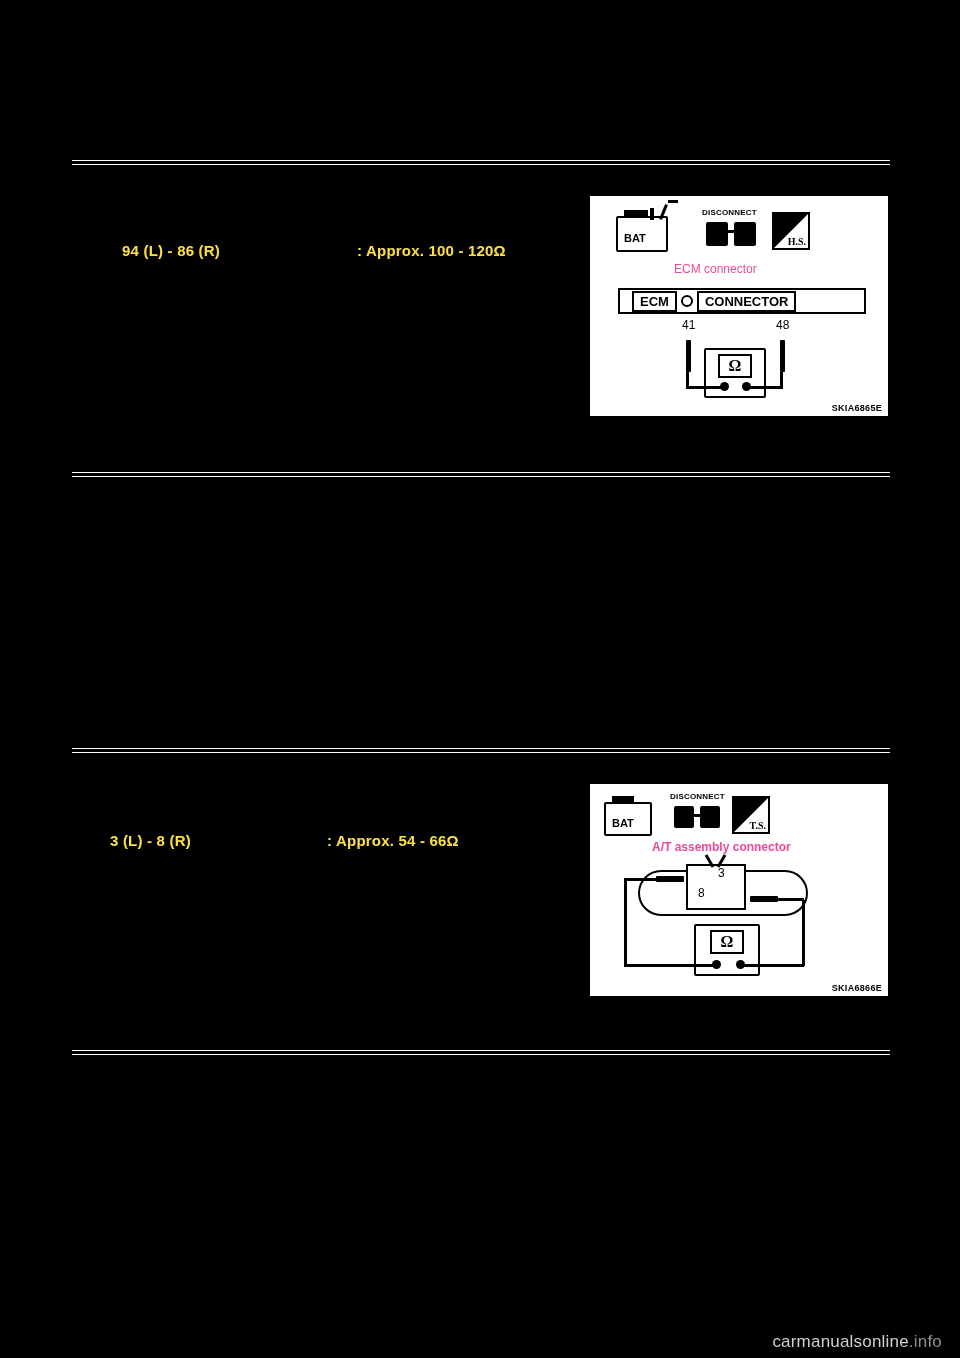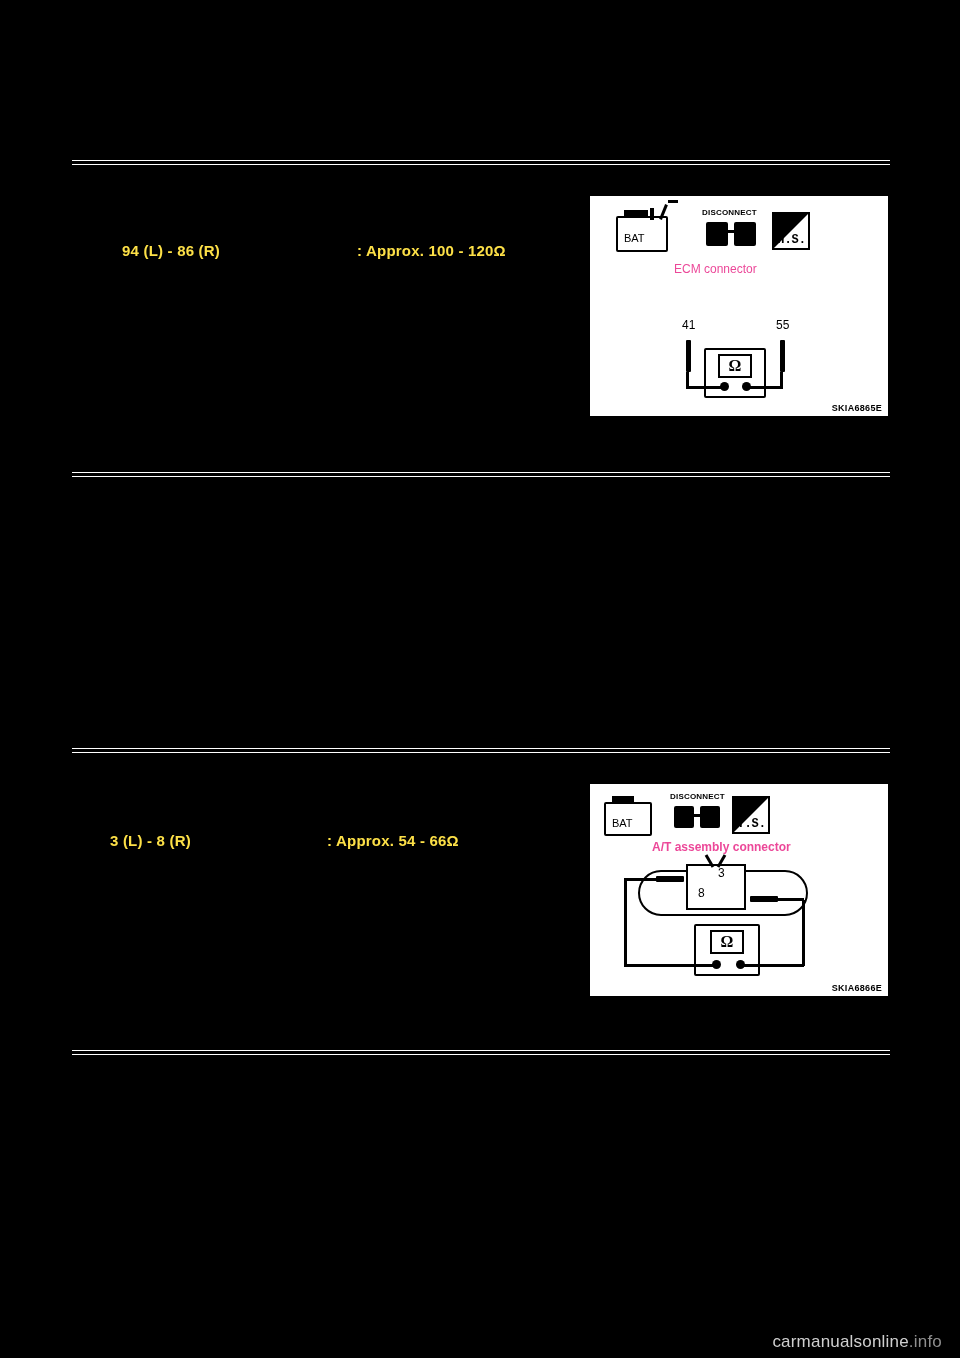--- a/index.html
+++ b/index.html
@@ -169,36 +169,36 @@
     position: absolute;
     left: 0; top: 0;
     width: 0; height: 0;
     border-left: 34px solid #000;
     border-bottom: 34px solid transparent;
   }
   .hs-text {
     position: absolute;
     right: 2px;
     bottom: 1px;
-    font-size: 12px;
-    font-weight: bold;
-    font-family: Liberation Mono, monospace;
+    font-size: 10px;
+    font-weight: bold;
+    font-family: Liberation Serif, serif;
   }
 
   .bat-box {
     position: absolute;
     border: 2px solid #000;
     background: #fff;
     box-sizing: border-box;
     border-radius: 2px;
   }
   .bat-text {
     position: absolute;
     font-size: 11px;
-    font-weight: normal;
+    font-weight: bold;
     font-family: "Liberation Sans", sans-serif;
   }
 
   .connector-ico {
     position: absolute;
     background: #000;
     border-radius: 2px;
   }
 
   
@@ -275,23 +275,28 @@
       <div class="connector-ico" style="left:144px; top:26px; width:22px; height:24px;"></div>
       <div class="wire" style="left:138px; top:34px; width:8px; height:3px;"></div>
 
       <div class="hs-box" style="left:182px; top:16px; width:38px; height:38px;">
         <div class="hs-tri"></div>
         <div class="hs-text">H.S.</div>
       </div>
 
       <div class="fig-label" style="left:84px; top:66px;">ECM connector</div>
 
+      <div class="ecm-bar" style="left:28px; top:92px; width:248px; height:26px;">
+        <div class="seg" style="margin-left:12px;">ECM</div>
+        <div style="width:8px;height:8px;border:2px solid #000;border-radius:50%;margin:0 4px;"></div>
+        <div class="seg">CONNECTOR</div>
+      </div>
 
       <div class="pin-num" style="left:92px; top:122px;">41</div>
-      <div class="pin-num" style="left:186px; top:122px;">55</div>
+      <div class="pin-num" style="left:186px; top:122px;">48</div>
 
       <div class="probe" style="left:96px; top:144px; height:32px;"></div>
       <div class="probe" style="left:190px; top:144px; height:32px;"></div>
 
       <div class="meter-body" style="left:114px; top:152px; width:62px; height:50px;"></div>
       <div class="ohm-box" style="left:128px; top:158px; width:34px; height:24px;">Ω</div>
       <div class="term" style="left:130px; top:186px;"></div>
       <div class="term" style="left:152px; top:186px;"></div>
 
       <div class="wire" style="left:96px; top:176px; width:3px; height:16px;"></div>

